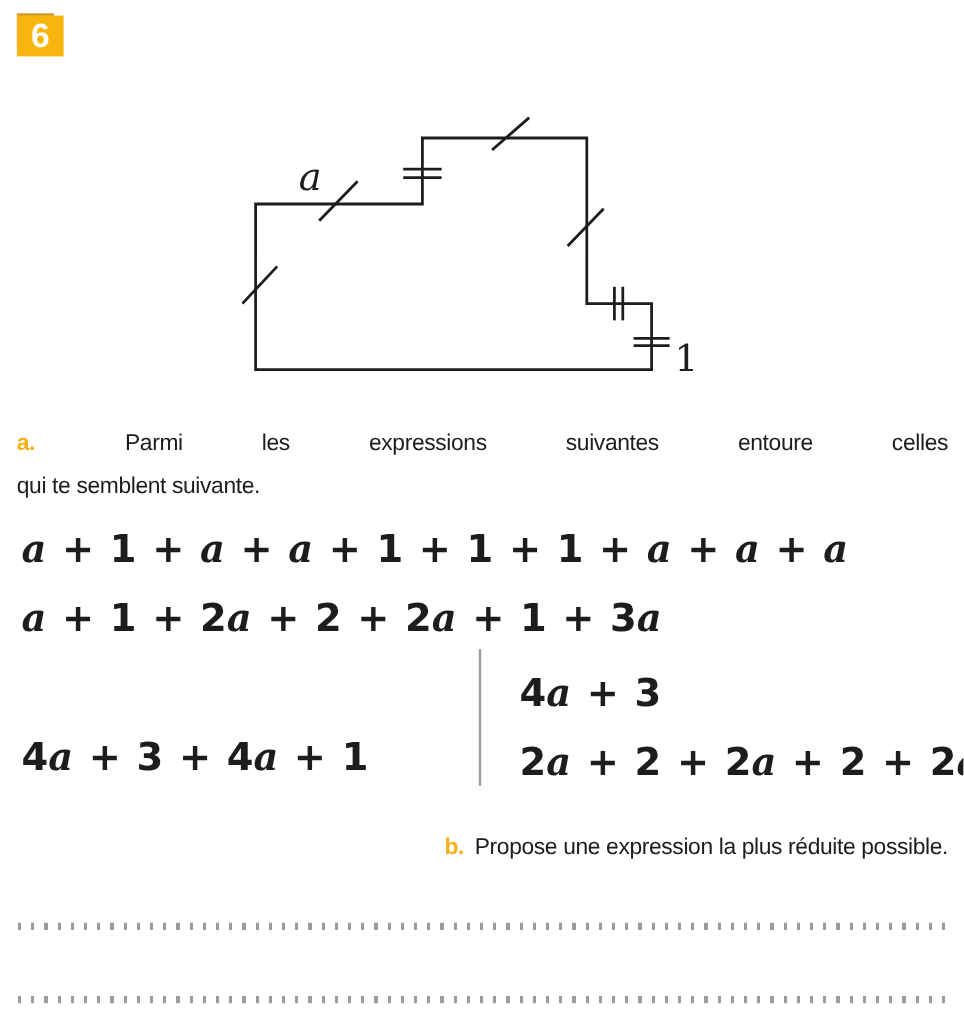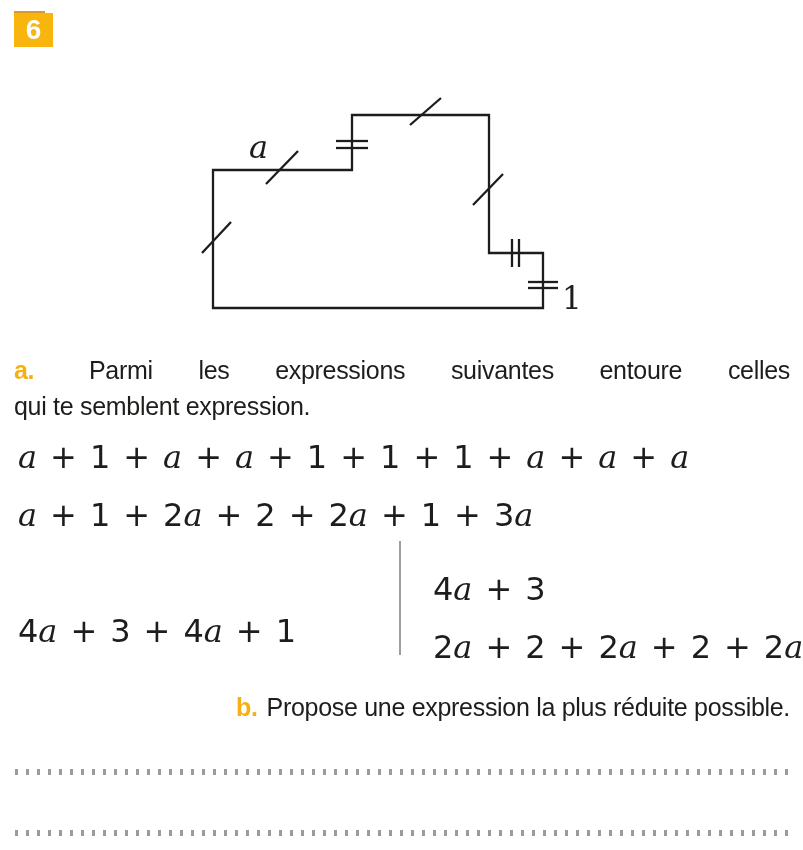--- a/index.html
+++ b/index.html
@@ -19,31 +19,31 @@
   .badge-front{position:absolute;left:0;top:0;width:39px;height:34px;background:#f8b50d;color:#ffffff;
                font-weight:700;font-size:28px;text-align:center;line-height:34px;}
 
   .mvar{font-family:"DejaVu Serif",serif;font-style:italic;}
   .num,.op,.sup,.supop{font-family:"DejaVu Sans",sans-serif;}
 
   
   .figure-svg{position:absolute;left:0;top:95px;}
 
   
-  .part{position:absolute;left:14px;right:13px;font-size:25px;line-height:36px;letter-spacing:-0.3px;}
+  .part{position:absolute;left:14px;right:13px;font-size:19px;line-height:36px;letter-spacing:-0.3px;}
   .part-a{top:352px;}
   .part-a .jline{height:36px;}
   .part-b{top:689px;text-align:right;}
   .qlabel{color:#f7b012;font-weight:700;margin-right:9px;}
 
   
-  .expr-row{position:absolute;left:18px;right:0;font-size:32px;height:44px;white-space:nowrap;}
+  .expr-row{position:absolute;left:18px;right:0;font-size:32px;height:44px;white-space:nowrap;font-weight:bold;}
   .row1{top:438px}.row2{top:496px}.row3{top:554px}.row4{top:612px}
   .cell{display:inline-block;}
-  .cell-right{position:absolute;left:415px;top:16px;}
+  .cell-right{position:absolute;left:415px;top:4px;}
   .op{margin:0 13px;}
   .sup{font-size:19px;vertical-align:10px;margin-left:1px;}
   .supop{font-size:18px;vertical-align:11px;margin:0 9px;}
 
   .divider{position:absolute;left:399px;top:541px;width:2px;height:114px;background:#9e9e9e;}
 
   
   .dotted{position:absolute;left:15px;right:13px;height:6px;
           background-image:repeating-linear-gradient(to right,#9b9b9b 0px,#9b9b9b 2.6px,transparent 2.6px,transparent 11px);}
   .d1{top:769px}.d2{top:830px}
@@ -75,21 +75,21 @@
     </g>
     <text x="249" y="63" font-family="DejaVu Serif, serif" font-style="italic" font-size="32" fill="#1d1d1b">a</text>
     <text x="562" y="214" font-family="DejaVu Serif, serif" font-size="31" fill="#1d1d1b">1</text>
   </svg>
 
   <div class="part part-a">
     <div class="jline">
       <span class="qlabel">a.</span>
       <span>Parmi les expressions suivantes entoure celles</span>
     </div>
-    <div>qui te semblent expression.</div>
+    <div>qui te semblent suivante.</div>
   </div>
 
   <div class="expr-row row1">
     <span class="cell"><span class="mvar">a</span><span class="op">+</span><span class="num">1</span><span class="op">+</span><span class="mvar">a</span><span class="op">+</span><span class="mvar">a</span><span class="op">+</span><span class="num">1</span><span class="op">+</span><span class="num">1</span><span class="op">+</span><span class="num">1</span><span class="op">+</span><span class="mvar">a</span><span class="op">+</span><span class="mvar">a</span><span class="op">+</span><span class="mvar">a</span></span>
   </div>
   <div class="expr-row row2">
     <span class="cell"><span class="mvar">a</span><span class="op">+</span><span class="num">1</span><span class="op">+</span><span class="num">2</span><span class="mvar">a</span><span class="op">+</span><span class="num">2</span><span class="op">+</span><span class="num">2</span><span class="mvar">a</span><span class="op">+</span><span class="num">1</span><span class="op">+</span><span class="num">3</span><span class="mvar">a</span></span>
   </div>
   <div class="expr-row row3">
     <span class="cell cell-right"><span class="num">4</span><span class="mvar">a</span><span class="op">+</span><span class="num">3</span></span>

